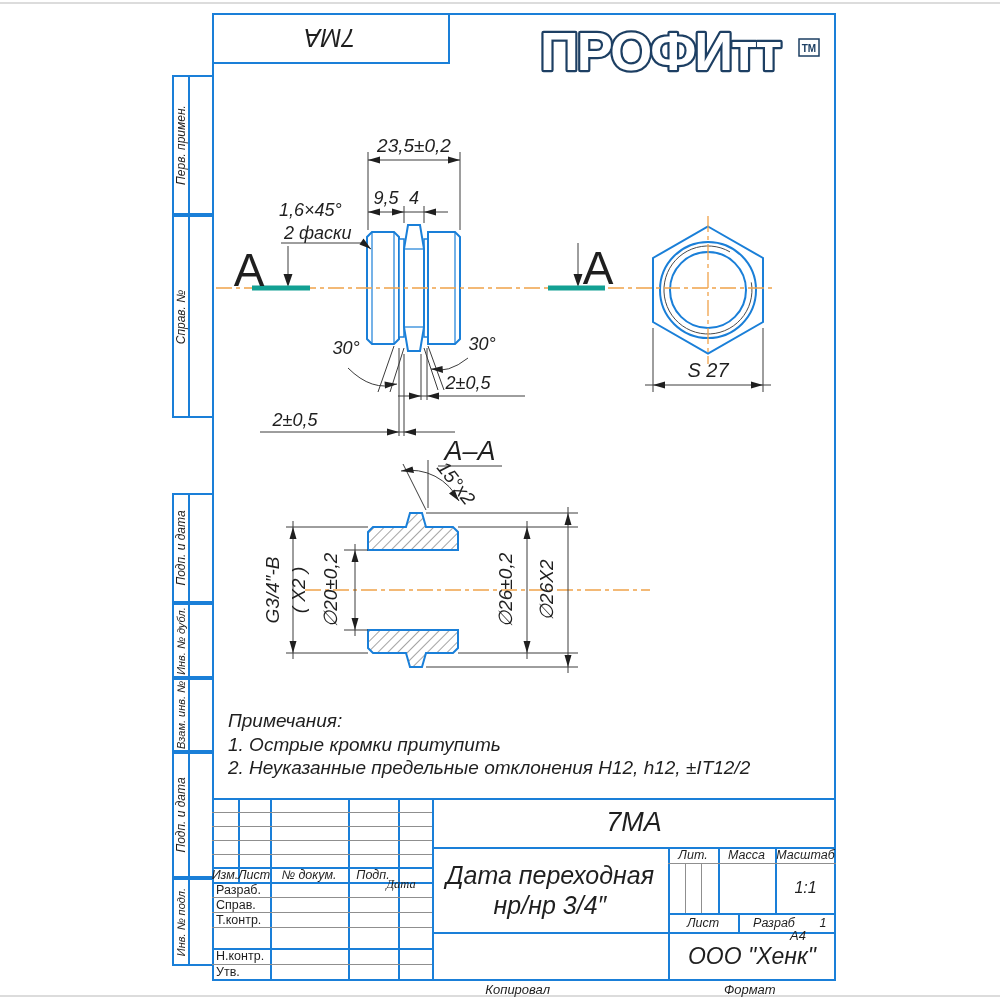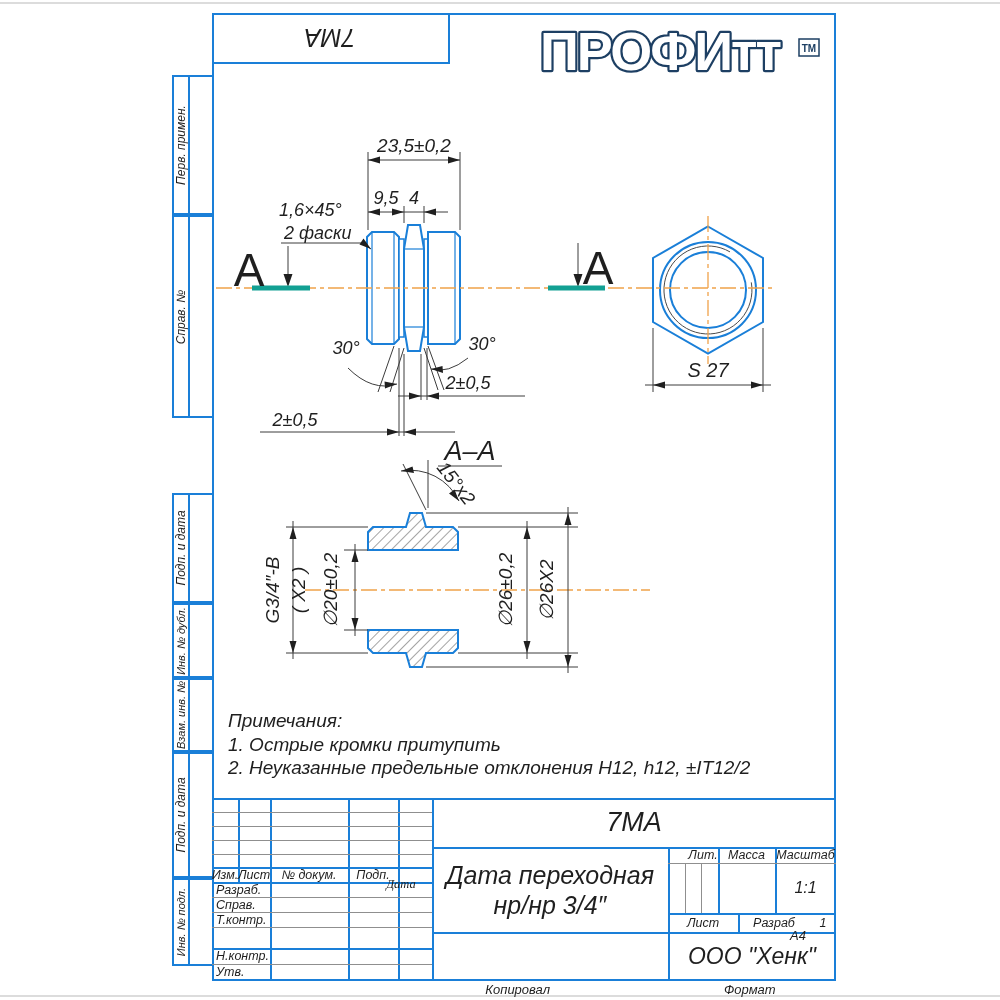--- a/index.html
+++ b/index.html
@@ -26,21 +26,21 @@
          box-sizing:border-box;display:flex;}
   .strip-lab{width:16px;border-right:2px solid var(--blue);box-sizing:border-box;
              display:flex;align-items:center;justify-content:center;}
   .strip-lab span{transform:rotate(-90deg);white-space:nowrap;font-style:italic;
                   font-size:12px;color:var(--ink);}
   #mirror-box{position:absolute;left:212px;top:13px;width:238px;height:51px;
               border-right:2px solid var(--blue);border-bottom:2px solid var(--blue);
               box-sizing:border-box;display:flex;align-items:center;justify-content:center;}
   #mirror-box span{transform:rotate(180deg);font-style:italic;font-size:25px;}
   #tb{position:absolute;left:212px;top:798px;width:624px;height:183px;}
-  .tbl{position:absolute;font-style:italic;font-size:12.5px;white-space:nowrap;line-height:14px;}
+  .tbl{position:absolute;font-size:12.5px;white-space:nowrap;line-height:14px;}
   .cell{position:absolute;display:flex;align-items:center;justify-content:center;
         font-style:italic;white-space:nowrap;}
   .small-note{position:absolute;font-style:italic;font-size:13px;white-space:nowrap;}
 </style>
 </head>
 <body>
 
 <div id="canvas">
 
   <div class="greyline" style="top:2px;"></div>
@@ -292,21 +292,21 @@
     <div class="tbl" style="left:4px;top:167px;">Утв.</div>
 
     <div class="cell" style="left:220px;top:0;width:404px;height:49px;font-size:27px;">7МА</div>
 
     <div class="cell" style="left:220px;top:49px;width:236px;height:85px;font-size:25px;flex-direction:column;line-height:30px;">
       <span>Дата переходная</span>
       <span>нр/нр 3/4″</span>
     </div>
 
 
-    <div class="cell tbl" style="left:456px;top:49px;width:70px;height:16px;">Лит.</div>
+    <div class="cell tbl" style="left:456px;top:49px;width:50px;height:16px;">Лит.</div>
     <div class="cell tbl" style="left:506px;top:49px;width:57px;height:16px;">Масса</div>
     <div class="cell tbl" style="left:563px;top:49px;width:61px;height:16px;">Масштаб</div>
     <div class="cell" style="left:563px;top:65px;width:61px;height:50px;font-size:16px;">1:1</div>
 
     <div class="cell tbl" style="left:456px;top:115px;width:70px;height:19px;">Лист</div>
     <div class="cell tbl" style="left:526px;top:115px;width:72px;height:19px;">Разраб</div>
     <div class="cell tbl" style="left:598px;top:115px;width:26px;height:19px;">1</div>
 
     <div class="cell" style="left:456px;top:134px;width:168px;height:49px;font-size:23px;">ООО "Хенк"</div>
   </div>

